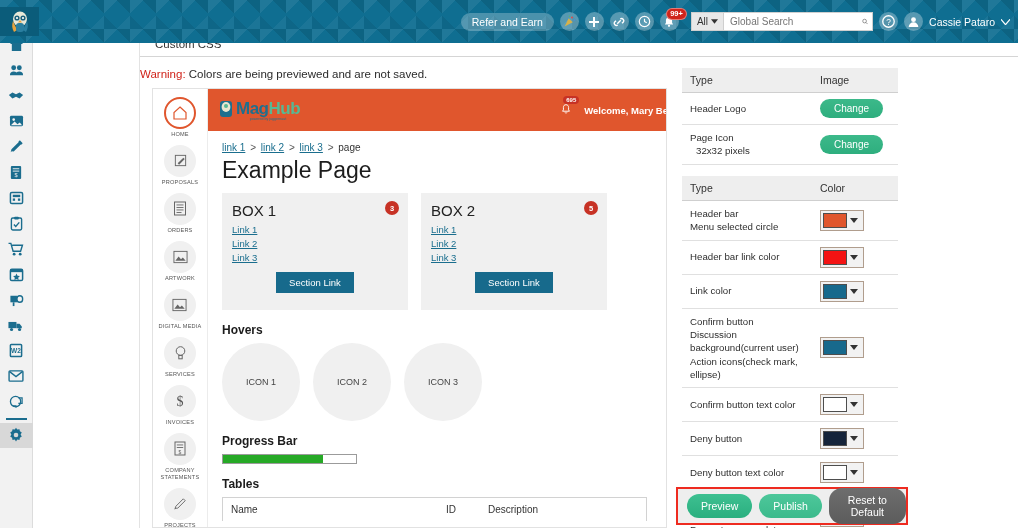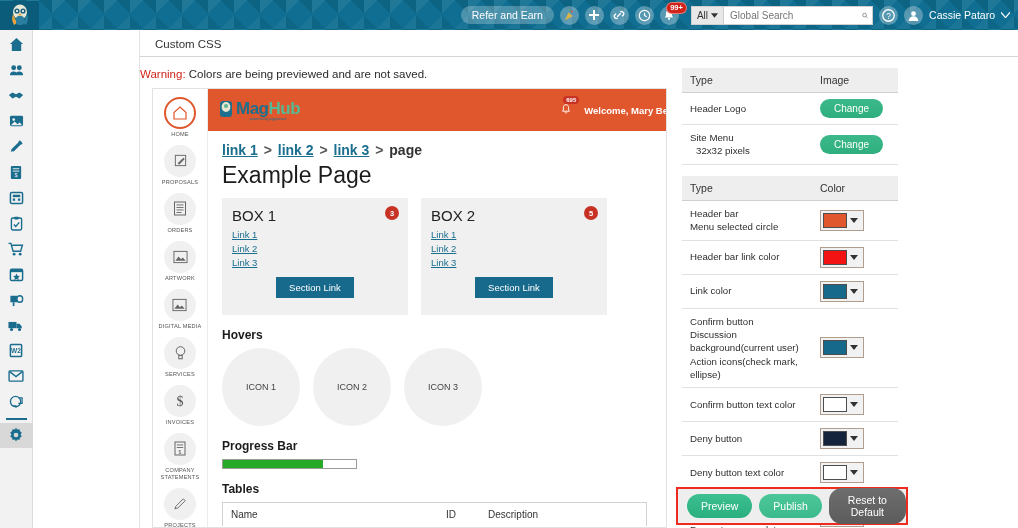--- a/index.html
+++ b/index.html
@@ -6,21 +6,21 @@
   html, body {
     width: 1018px; height: 528px;
     font-family: "Liberation Sans", sans-serif;
     background: #ffffff;
     overflow: hidden;
   }
   #app { position: relative; width: 1018px; height: 528px; }
 
   
   .top-header {
-    position: absolute; top: 0; left: 0; width: 1018px; height: 30px;
+    position: absolute; top: 0; left: 0; width: 1018px; height: 43px;
     background:
       linear-gradient(135deg, rgba(255,255,255,0.07) 25%, transparent 25%) 0 0/26px 29px,
       linear-gradient(225deg, rgba(0,0,0,0.10) 25%, transparent 25%) 0 0/26px 29px,
       linear-gradient(315deg, rgba(255,255,255,0.05) 25%, transparent 25%) 0 0/26px 29px,
       linear-gradient(45deg, rgba(0,0,0,0.07) 25%, transparent 25%) 0 0/26px 29px,
       #0f6e91;
     display: flex; align-items: center;
     z-index: 30;
   }
   .brand-block {
@@ -136,21 +136,21 @@
   .pv-welcome {
     position: absolute; right: 0; top: 14px; display: flex; align-items: center; gap: 12px;
     color: #ffffff; font-size: 9.5px; font-weight: bold; white-space: nowrap;
   }
   .pv-bell-wrap { position: relative; }
   .pv-bell-badge {
     position: absolute; top: -7px; left: 3px; background: #c73225; color: #fff;
     font-size: 6px; font-weight: bold; border-radius: 7px; padding: 1px 3px; line-height: 1;
   }
   .pv-content { padding: 11px 12px 0 14px; }
-  .crumbs { font-size: 14px; color: #333; margin-bottom: 4px; font-weight: bold; }
+  .crumbs { font-size: 10px; color: #333; margin-bottom: 4px; }
   .crumbs a { color: #1a6e8e; text-decoration: underline; }
   .crumbs .sep { color: #555; margin: 0 2px; }
   .pv-title { font-size: 23px; color: #1c1c1c; font-weight: normal; margin-bottom: 9px; }
   .boxrow { display: flex; gap: 13px; }
   .box {
     width: 186px; height: 117px; background: #f0f0f0; padding: 9px 10px;
     position: relative; display: flex; flex-direction: column;
   }
   .box-title { font-size: 15px; color: #222; margin-bottom: 4px; }
   .box-badge {
@@ -623,21 +623,21 @@
         <div class="c2">Image</div>
       </div>
       <div class="tbl-row">
         <div class="c1">Header Logo</div>
         <div class="c2">
             <button class="chg-btn">Change</button>
           </div>
       </div>
       <div class="tbl-row">
         <div class="c1">
-          <span>Site Menu</span><br>
+          <span>Page Icon</span><br>
           <span style="padding-left:6px">32x32 pixels</span>
         </div>
         <div class="c2">
             <button class="chg-btn">Change</button>
           </div>
       </div>
     </div>
 
     <div class="panel-gap"></div>
 

